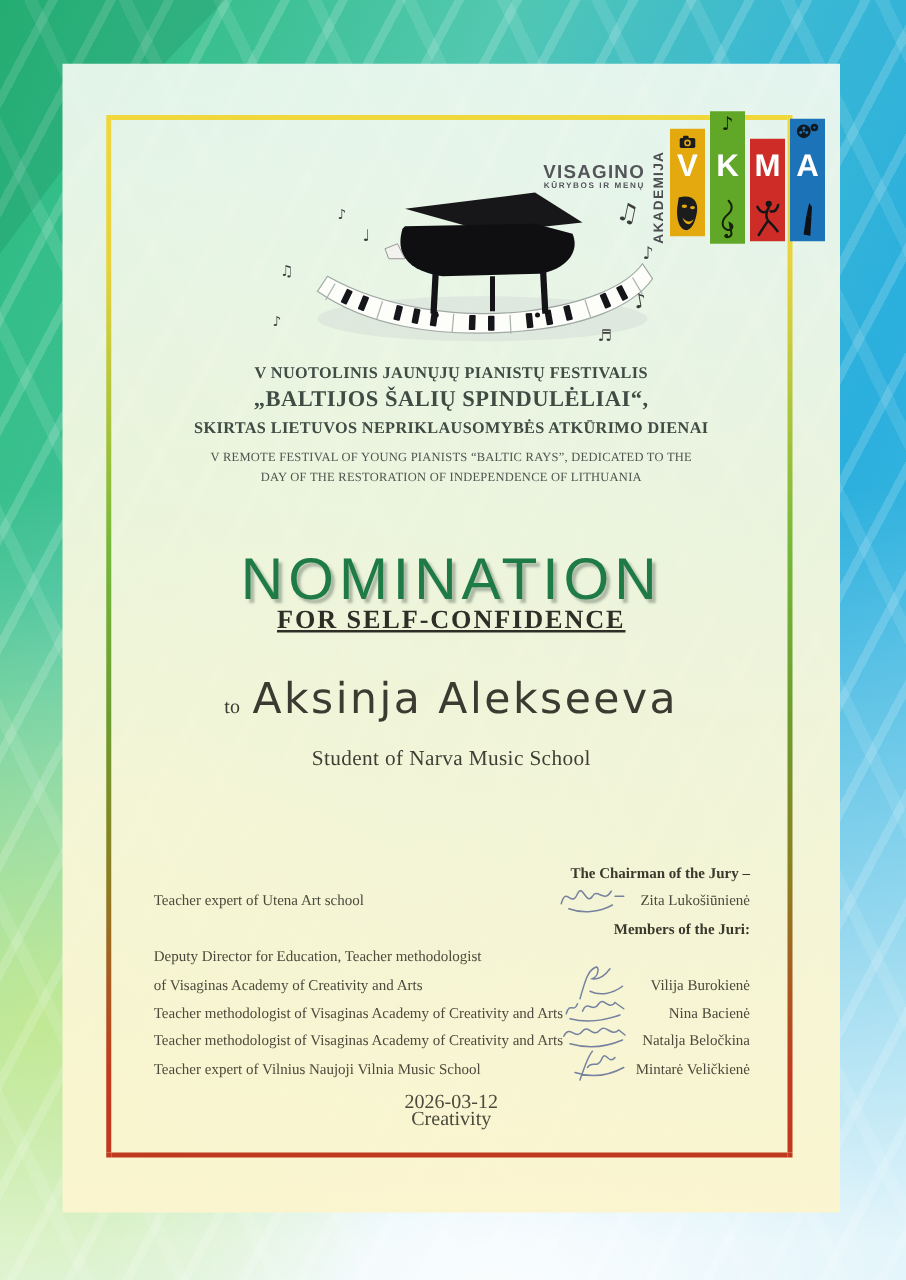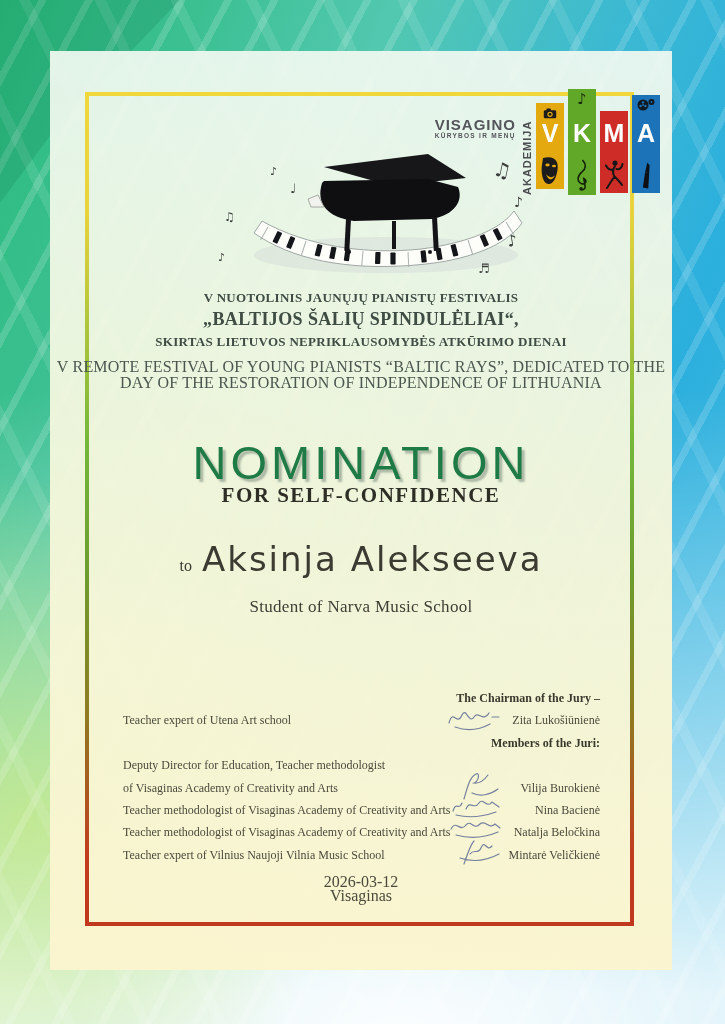--- a/index.html
+++ b/index.html
@@ -19,21 +19,21 @@
     background:rgba(10,110,70,.18);clip-path:polygon(0 0,100% 0,28% 52%,0 78%);}
 
   
   .panel{position:absolute;left:50px;top:51px;width:622px;height:919px;
     background:linear-gradient(180deg, rgba(240,249,241,.93) 0%, rgba(245,247,220,.95) 45%, rgba(251,245,206,.97) 100%);}
   .frame{position:absolute;left:35px;top:41px;right:38px;bottom:44px;
     border:4px solid;border-image:linear-gradient(180deg,#efd73c 0%,#e8d33c 14%,#74b739 42%,#6d9c2e 58%,#8d7d22 74%,#c23b1f 92%,#c0391f 100%) 1;}
 
   
   .logo{position:absolute;top:38px;right:12px;display:flex;align-items:flex-start;}
-  .logo-text{margin-top:28px;margin-right:5px;color:#54555a;font-family:"Liberation Sans",sans-serif;}
+  .logo-text{margin-top:41px;text-align:right;margin-right:5px;color:#54555a;font-family:"Liberation Sans",sans-serif;}
   .logo-title{font-size:15px;font-weight:700;letter-spacing:1px;line-height:15px;}
   .logo-sub{font-size:6.5px;font-weight:700;letter-spacing:1.3px;line-height:8px;}
   .logo-vert{writing-mode:vertical-rl;transform:rotate(180deg);font-family:"Liberation Sans",sans-serif;
     font-size:11px;font-weight:700;letter-spacing:1px;color:#4c4d51;margin-top:6px;height:100px;}
   .logo-bars{position:relative;width:124px;height:106px;margin-left:3px;}
   .bar{position:absolute;width:28px;}
   .bar-v{left:0;top:14px;height:86px;background:#e3a90f;}
   .bar-k{left:32px;top:0;height:106px;background:#61a828;}
   .bar-m{left:64px;top:22px;height:82px;background:#cd2d26;}
   .bar-a{left:96px;top:6px;height:98px;background:#1d73b8;}
@@ -47,24 +47,24 @@
 
   
   .piano{position:absolute;top:100px;left:146px;width:330px;height:140px;}
 
   
   .centerblock{position:absolute;left:0;width:100%;text-align:center;}
   .t-lt{top:238px;color:#3e4c44;font-weight:700;}
   .t-lt .l1{font-size:13px;line-height:18px;letter-spacing:.3px;}
   .t-lt .l2{font-size:18px;line-height:25px;letter-spacing:.4px;}
   .t-lt .l3{font-size:13px;line-height:19px;letter-spacing:.3px;}
-  .t-en{top:308px;color:#4a564f;font-size:16px;line-height:16px;letter-spacing:.2px;}
+  .t-en{top:308px;color:#4a564f;font-size:10px;line-height:16px;letter-spacing:.2px;}
   .nomination{top:356px;font-family:"Liberation Sans",sans-serif;font-size:47px;letter-spacing:4px;
     color:#1e7b45;text-shadow:3px 3px 2px rgba(108,124,110,.5);margin-top:28px;}
-  .award{top:432px;font-size:21px;font-weight:700;letter-spacing:1.5px;color:#2e2e26;}
+  .award{top:432px;font-size:21px;font-weight:700;letter-spacing:1.5px;color:#2e2e26;text-decoration:underline;}
   .recipient{top:488px;display:flex;justify-content:center;align-items:baseline;gap:10px;}
   .recipient .to{font-size:16px;color:#3b3b31;}
   .recipient .name{font-family:"DejaVu Sans",sans-serif;font-size:34px;letter-spacing:2px;color:#3b3b31;}
   .school{top:546px;font-size:17px;color:#3f3f35;letter-spacing:.3px;}
 
   
   .jury{position:absolute;top:636px;left:73px;width:477px;font-size:12px;color:#4b4a3c;}
   .jrow{position:relative;height:22.4px;line-height:22.4px;white-space:nowrap;}
   .jrow.b{font-weight:700;color:#3a392d;text-align:right;}
   .jname{position:absolute;right:0;top:0;}
@@ -282,16 +282,16 @@
         <span class="role">Teacher expert of Vilnius Naujoji Vilnia Music School</span>
         <svg class="sig" width="46" height="28" viewBox="0 0 46 28">
           <path d="M8 26 C12 14 15 6 18 3 M14 16 C18 10 22 18 26 8 C29 3 31 14 36 8 M4 20 C16 24 30 23 43 16" stroke="#76819f" stroke-width="1.2" fill="none" stroke-linecap="round"></path>
         </svg>
         <span class="jname">Mintarė Veličkienė</span>
       </div>
     </div>
 
     <div class="centerblock footer">
       <div>2026-03-12</div>
-      <div>Visaginas</div>
+      <div>Creativity</div>
     </div>
   </div>
 </div>
 
 </body></html>

